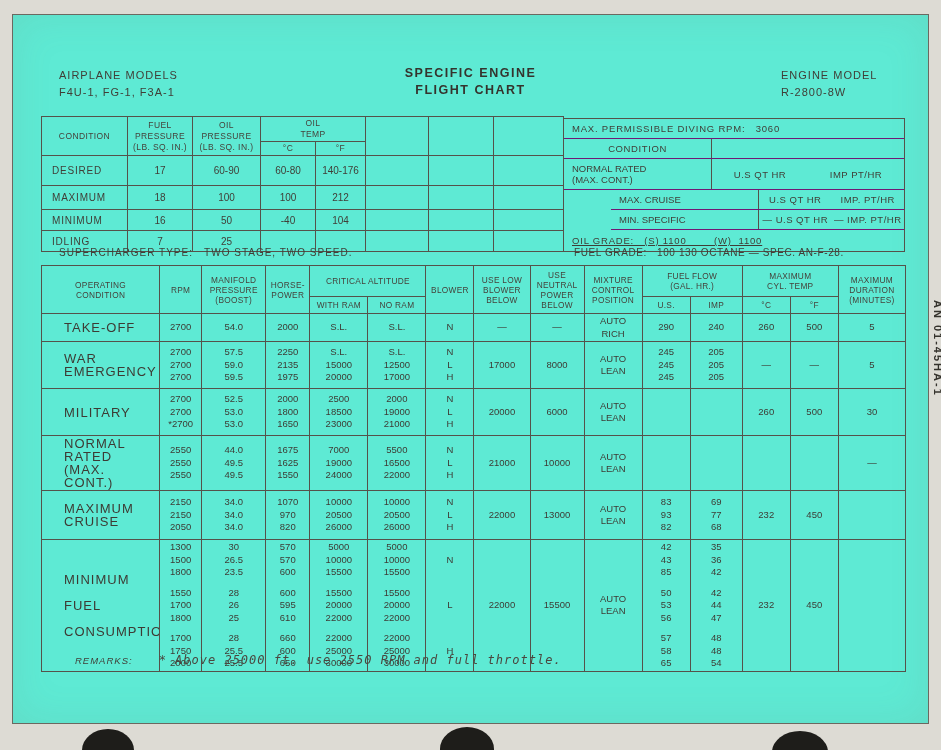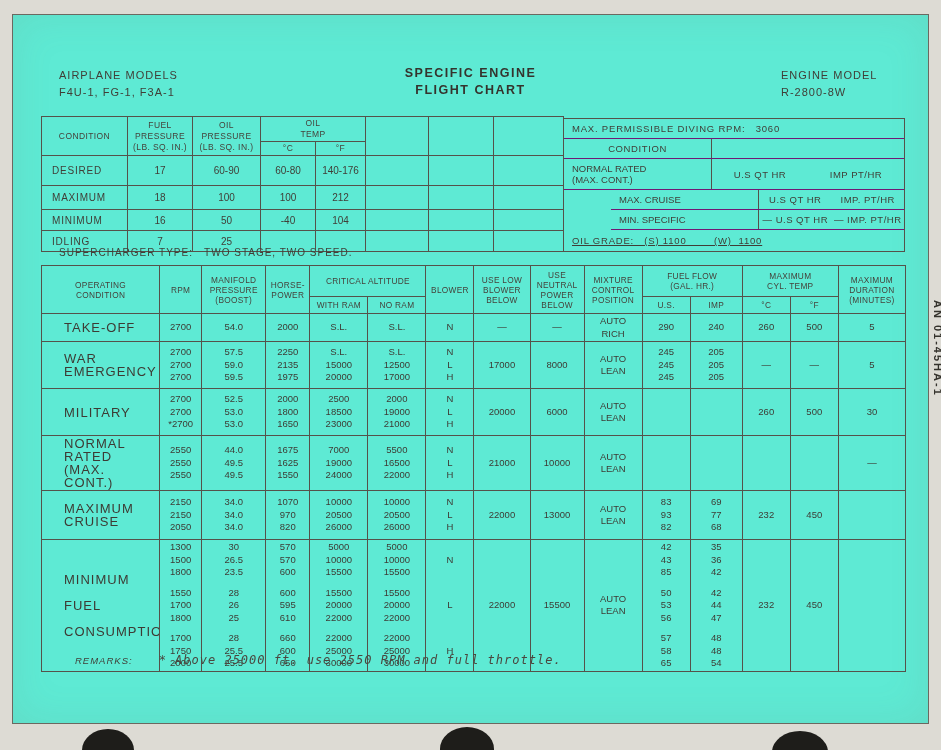--- a/index.html
+++ b/index.html
@@ -199,20 +199,21 @@
       <div class="ocol-c">MIN. SPECIFIC</div>
       <div class="ocol-v">
         <span>—  U.S QT HR</span>
         <span>—  IMP. PT/HR</span>
       </div>
     </div>
     <div class="oil-row oil-grade prewrap">OIL GRADE:   (S) 1100        (W)  1100</div>
   </div>
 
   <div class="supercharger prewrap">SUPERCHARGER TYPE:   TWO STAGE, TWO SPEED.</div>
+  <div class="fuelgrade prewrap">FUEL GRADE:   100 130 OCTANE — SPEC. AN-F-28.</div>
 
   <table class="main-table">
     <colgroup>
       <col style="width:118px">
         <col style="width:42px">
         <col style="width:64px">
         <col style="width:44px">
       <col style="width:58px">
         <col style="width:58px">
         <col style="width:48px">

